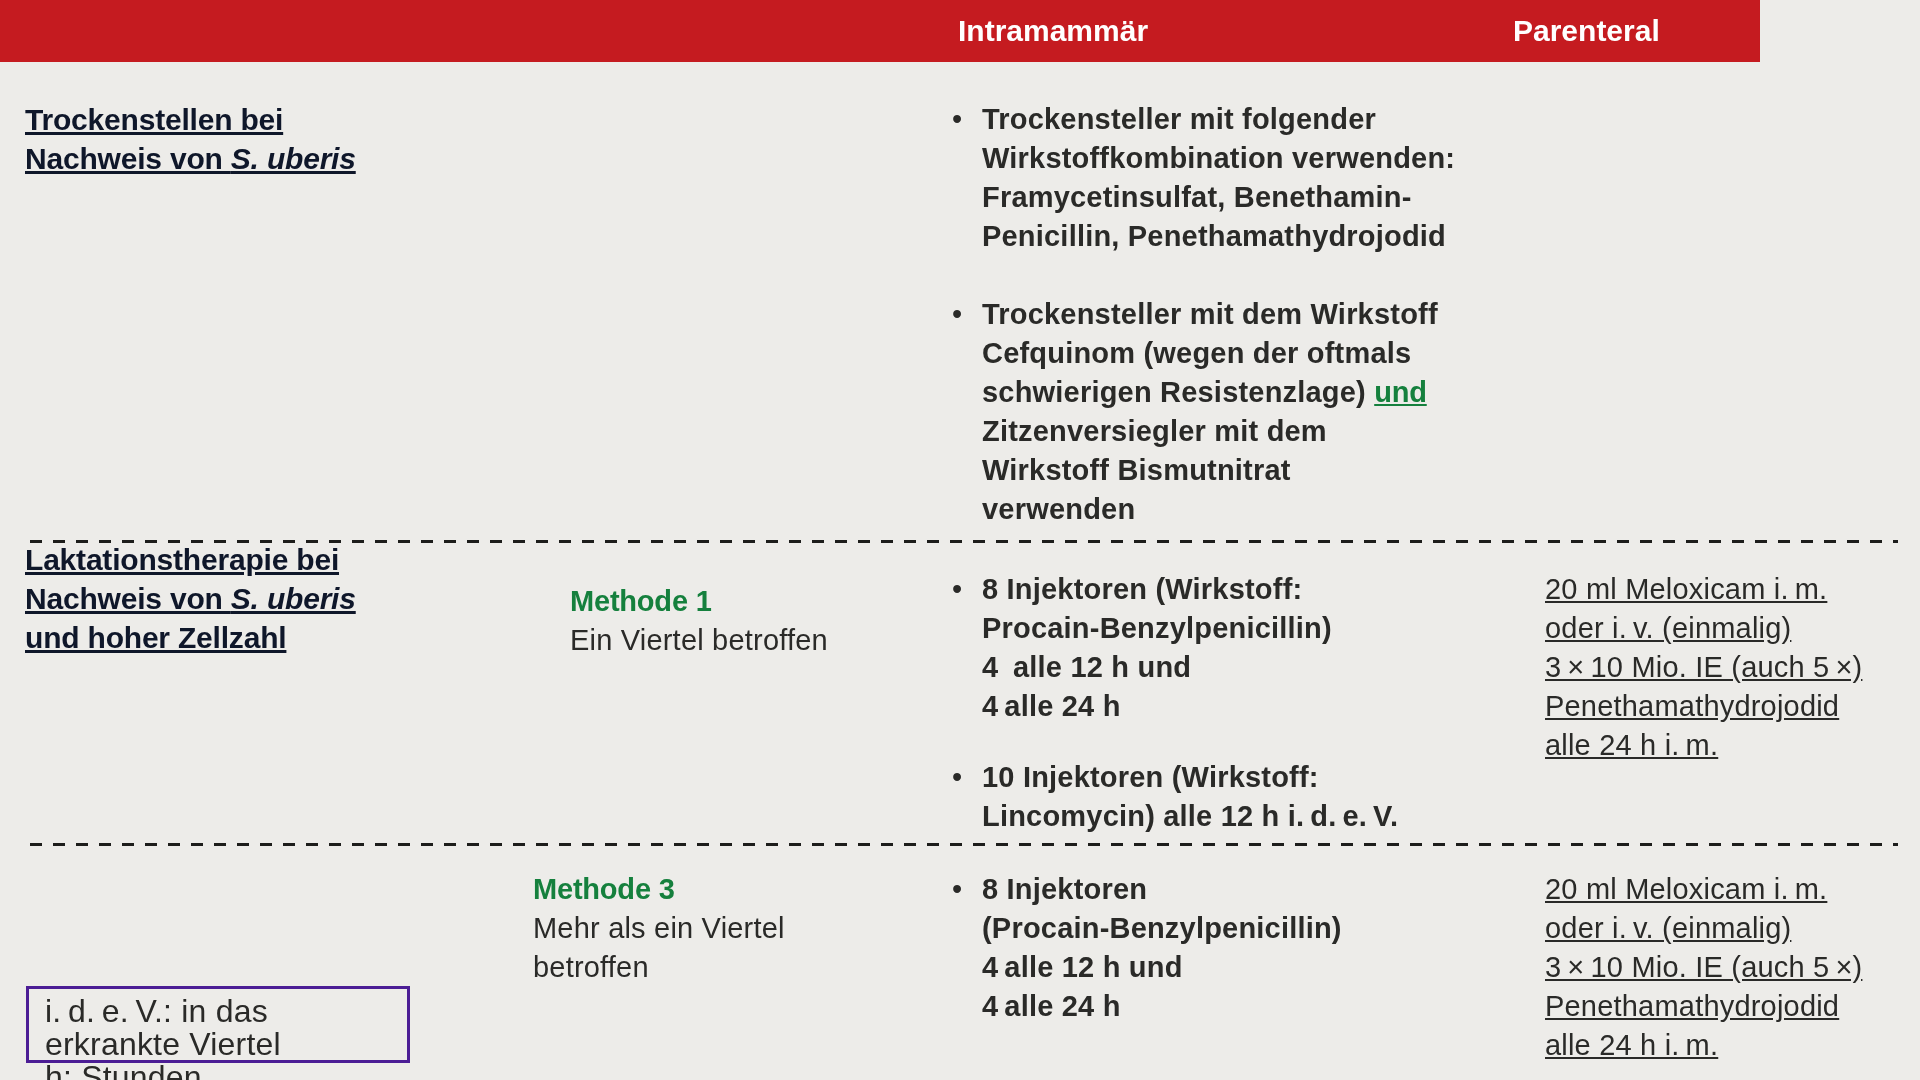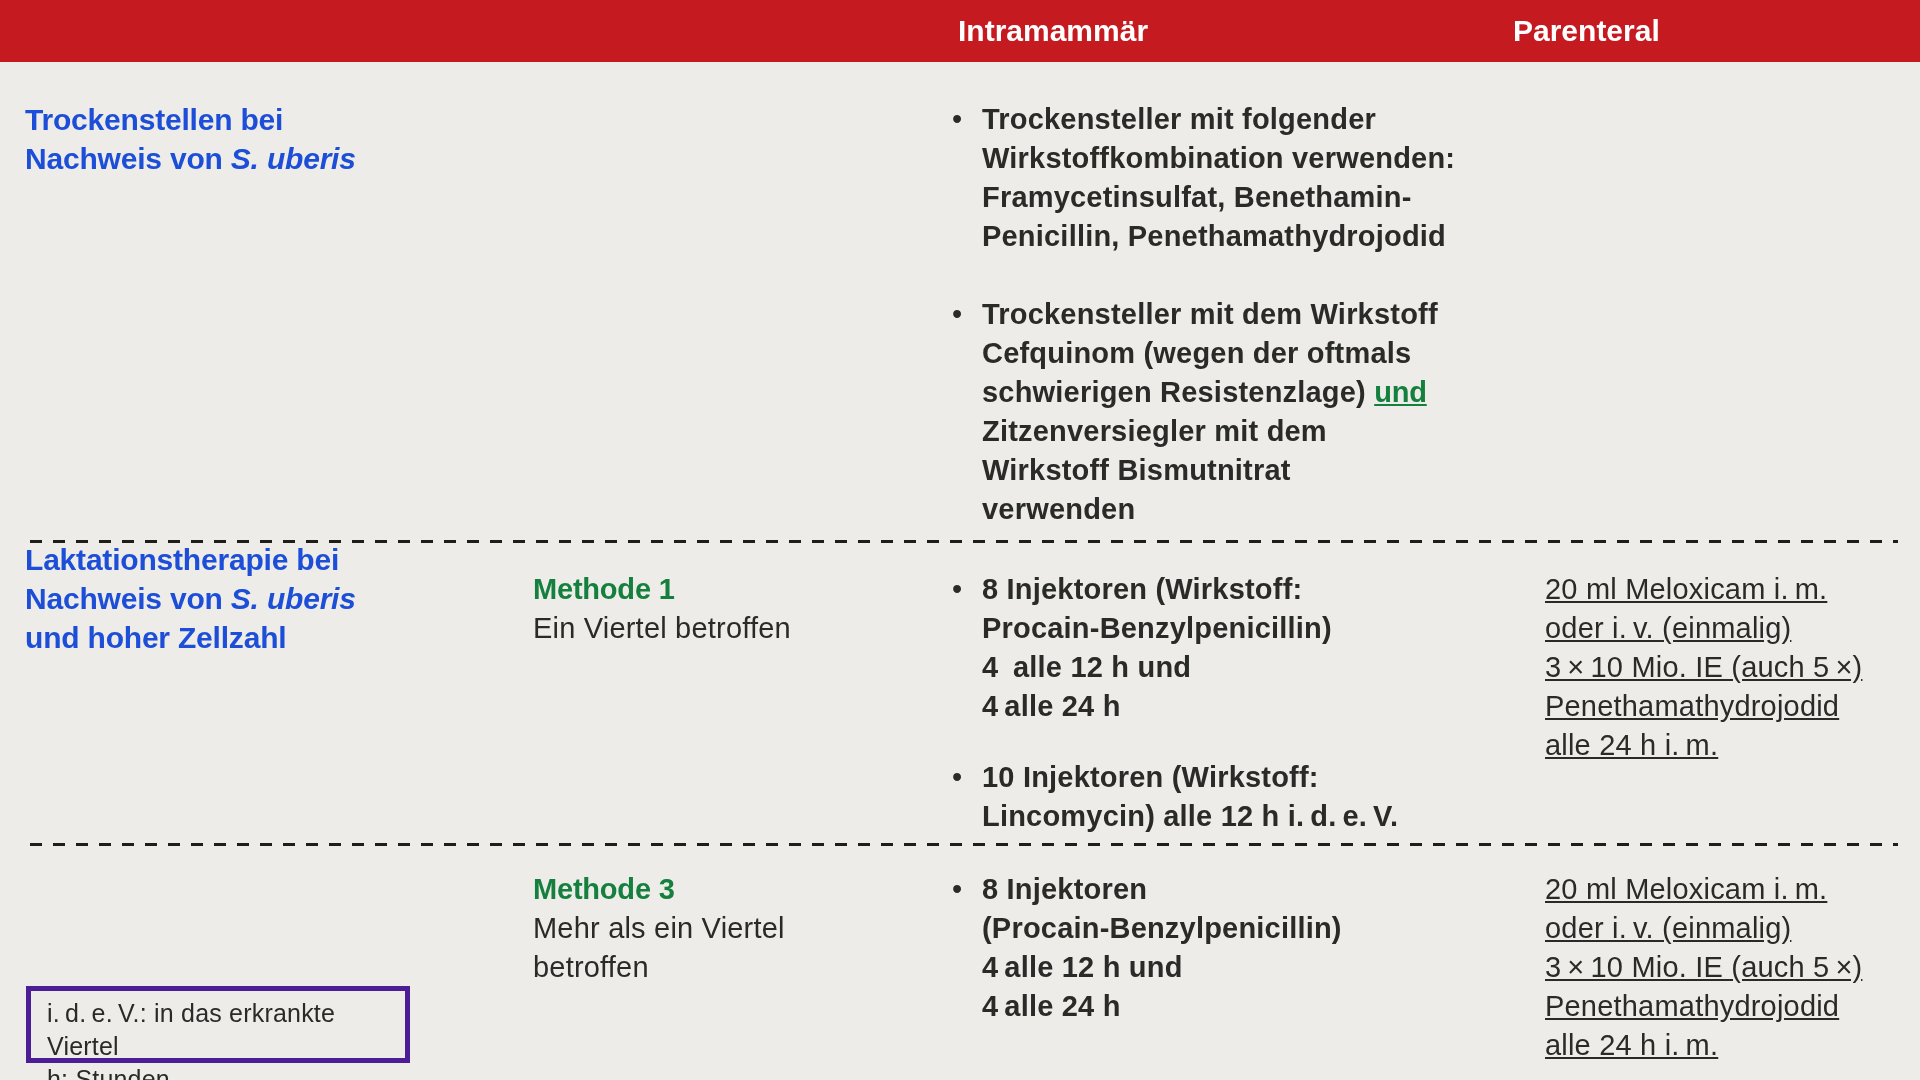--- a/index.html
+++ b/index.html
@@ -8,38 +8,39 @@
     background:#d8d8d6;
   }
   .page{
     position:relative;
     width:1920px;height:1080px;
     background:#edece9;
     overflow:hidden;
     color:#232321;
   }
   .header-bar{
-    position:absolute;left:0;top:0;width:1920px;height:62px;
+    position:absolute;left:0;top:0;width:1724px;height:62px;
     background:#c51b20;
+    padding-left:36px;
   }
   .header-label{
     position:absolute;top:0;height:62px;
     display:flex;align-items:center;
     color:#ffffff;font-weight:700;font-size:30px;letter-spacing:0px;
   }
   .hl-intra{left:958px;}
   .hl-par{left:1513px;}
 
   .txt{
     position:absolute;
     font-size:29px;line-height:39px;letter-spacing:0.2px;
     color:#2a2a28;
   }
   .bold-block{
-    font-weight:700;color:#1d4ed8;font-size:30px;letter-spacing:-0.2px;
+    font-weight:700;color:#0f172a;font-size:30px;letter-spacing:-0.2px;text-decoration:underline;
   }
   .txt b{color:#15803d;letter-spacing:-0.2px;}
 
   
   .col-label{left:25px;width:470px;}
   .col-method{left:533px;width:400px;}
   .col-intra{left:952px;width:560px;}
   .col-par{left:1545px;width:370px;text-decoration:underline;}
 
   .bullet-item{display:flex;}
@@ -51,24 +52,24 @@
 
   .dashed-sep{
     position:absolute;left:30px;width:1868px;height:3px;
     background:repeating-linear-gradient(90deg,#1d1d1b 0 12px,transparent 12px 23px);
   }
   .sep-1{top:540px;}
   .sep-2{top:843px;}
 
   .legend-box{
     position:absolute;left:26px;top:986px;width:384px;height:77px;
-    border:5px solid #4c1d95;box-sizing:border-box;
+    border:3px solid #4c1d95;box-sizing:border-box;
     background:#edece9;
     padding:6px 0 0 16px;
-    font-size:25px;line-height:33px;color:#2a2a28;letter-spacing:0.2px;
+    font-size:32px;line-height:33px;color:#2a2a28;letter-spacing:0.2px;
   }
 </style>
 </head>
 <body>
 
 <div class="page">
 
   <div class="header-bar">
     <div class="header-label hl-intra">Intramammär</div>
     <div class="header-label hl-par">Parenteral</div>
@@ -84,21 +85,21 @@
 
   <div class="txt col-intra bullet-item" style="top:295px;">
     <span class="bullet-glyph">•</span>
     <span class="bullet-text">Trockensteller mit dem Wirkstoff<br>Cefquinom (wegen der oftmals<br>schwierigen Resistenzlage) <b><u>und</u></b><br>Zitzenversiegler mit dem<br>Wirkstoff Bismutnitrat<br>verwenden</span>
   </div>
 
   <div class="dashed-sep sep-1"></div>
 
   <div class="txt bold-block col-label" style="top:540px;">Laktationstherapie bei<br>Nachweis von <i>S. uberis</i><br>und hoher Zellzahl</div>
 
-  <div class="txt col-method" style="top:570px;"><b>Methode 1</b><br>Ein Viertel betroffen</div>
+  <div class="txt col-method" style="top:582px;margin-left:37px;"><b>Methode 1</b><br>Ein Viertel betroffen</div>
 
   <div class="txt col-intra bullet-item" style="top:570px;">
     <span class="bullet-glyph">•</span>
     <span class="bullet-text">8 Injektoren (Wirkstoff:<br>Procain-Benzylpenicillin)<br>4 alle 12 h und<br>4 alle 24 h</span>
   </div>
 
   <div class="txt col-intra bullet-item" style="top:758px;">
     <span class="bullet-glyph">•</span>
     <span class="bullet-text">10 Injektoren (Wirkstoff:<br>Lincomycin) alle 12 h i. d. e. V.</span>
   </div>

